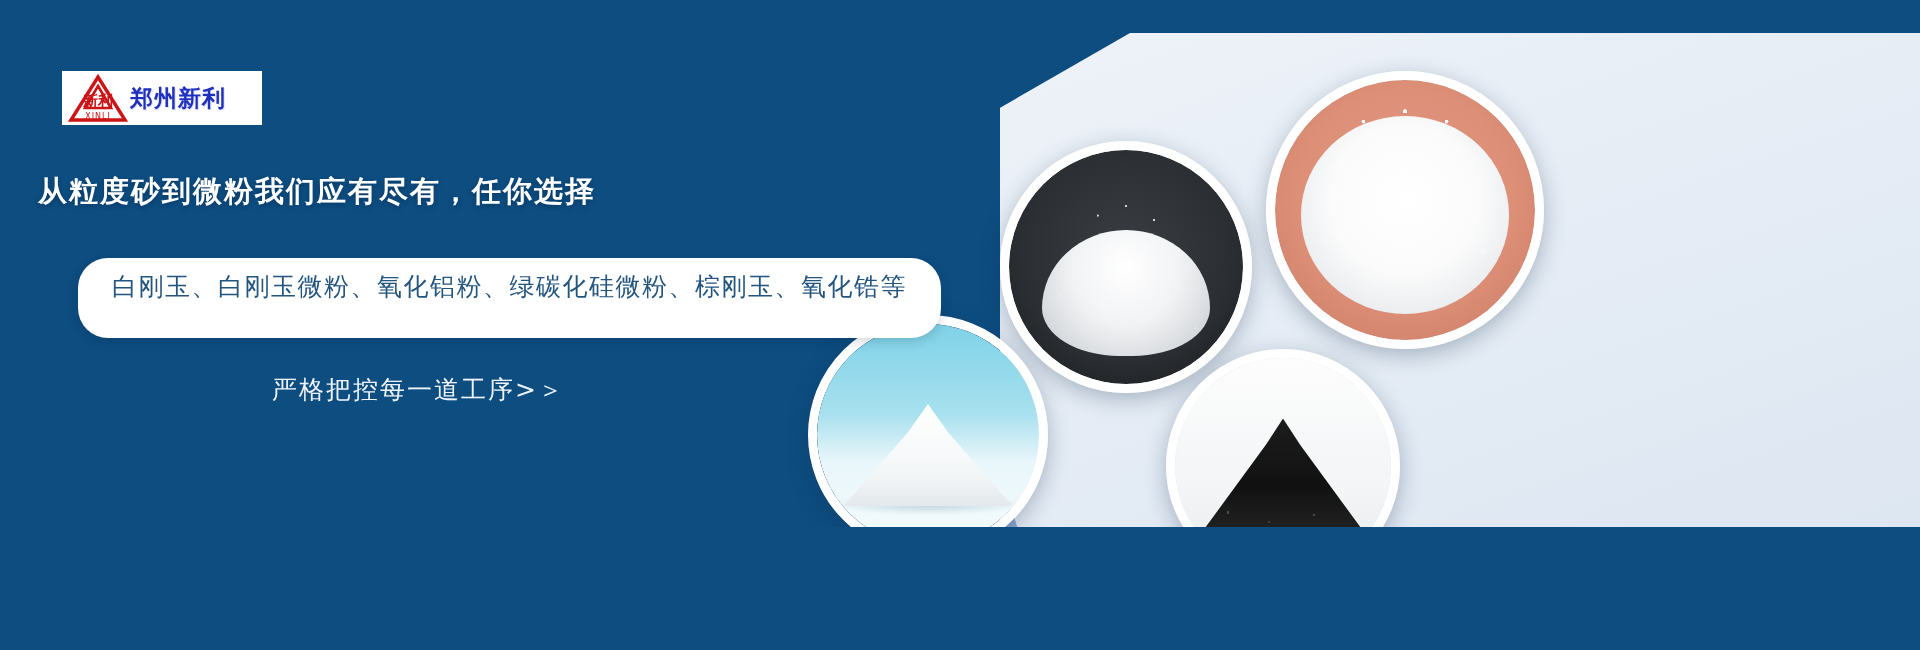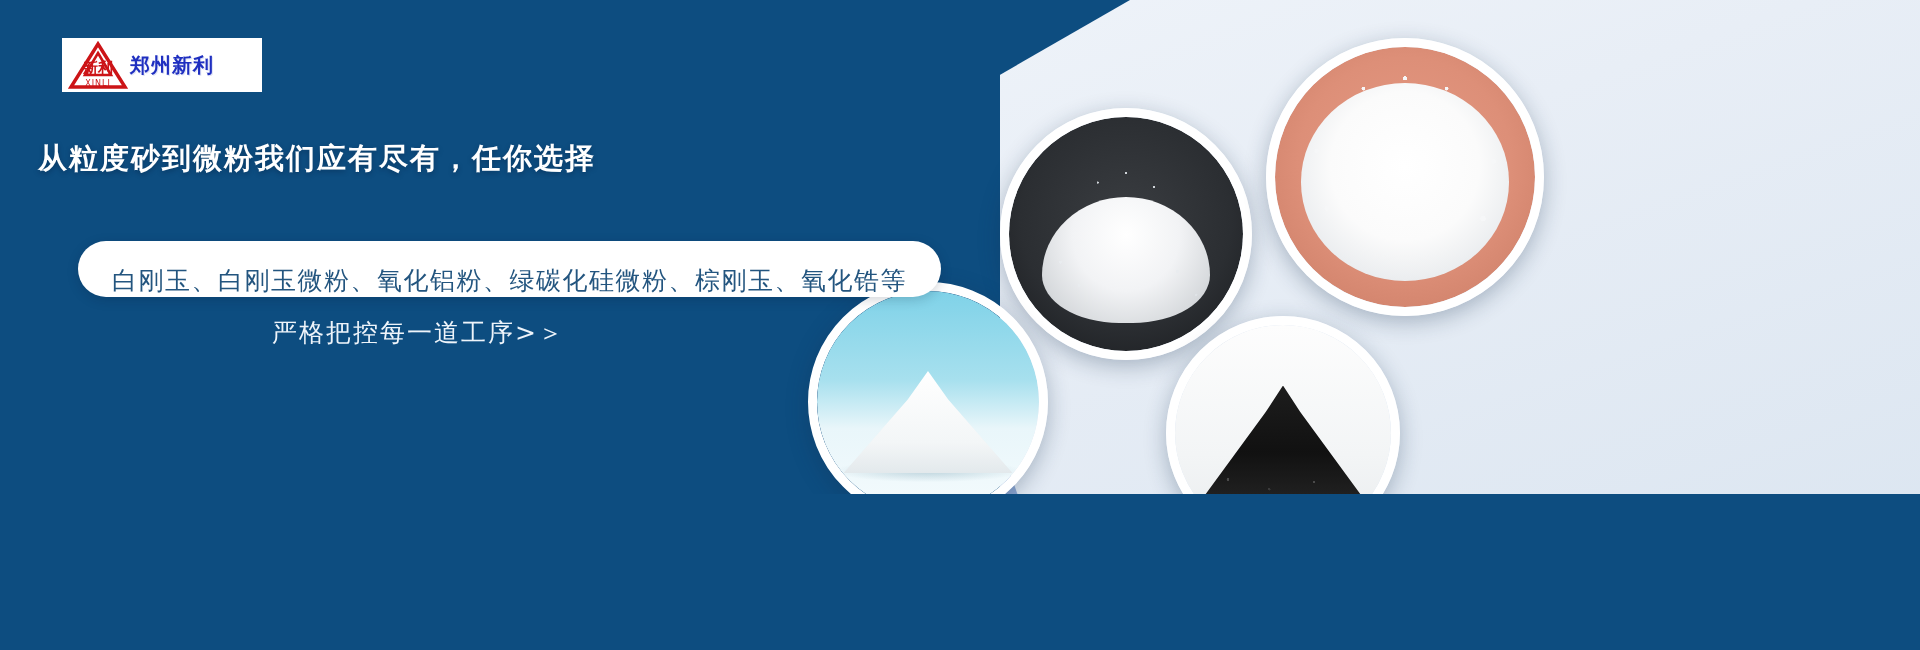--- a/index.html
+++ b/index.html
@@ -4,20 +4,21 @@
 <style>
   html,body{margin:0;padding:0;}
   body{
     width:1920px;height:650px;overflow:hidden;
     font-family:"Liberation Sans","DejaVu Sans",sans-serif;
     background:#0d4d80;
   }
   #banner{
     position:relative;width:1920px;height:494px;overflow:hidden;
     background:#be185d;
+    margin-top:33px;
   }
 
   
   .scene{
     position:absolute;inset:0;overflow:hidden;
   }
   
   .photo{
     position:absolute;left:980px;top:0;width:940px;height:650px;
     background:
@@ -136,47 +137,47 @@
   }
 
   
   .logo-box{
     position:absolute;left:62px;top:38px;width:200px;height:54px;
     background:#ffffff;display:flex;align-items:center;
     padding:0 6px;box-sizing:border-box;
   }
   .logo-mark{position:relative;width:60px;height:50px;flex:0 0 60px;}
   .logo-cn{
-    color:#1f2fc0;font-weight:bold;font-size:20px;letter-spacing:1px;
+    color:#1f2fc0;font-weight:bold;font-size:23px;letter-spacing:1px;
     white-space:nowrap;line-height:1;margin-left:2px;
     font-family:"DejaVu Sans","Liberation Sans",sans-serif;
     text-shadow:1px 1px 0 #dfe3f5;
   }
 
   .headline{
     position:absolute;left:38px;top:143px;
     color:#ffffff;font-weight:bold;font-size:29px;letter-spacing:2px;
     white-space:nowrap;line-height:1.1;
     font-family:"DejaVu Sans","Liberation Sans",sans-serif;
     text-shadow:0 2px 5px rgba(0,20,45,.35);
   }
 
   .pill{
-    position:absolute;left:78px;top:241px;
-    height:56px;display:flex;align-items:flex-end;
-    padding:0 34px;border-radius:30px;background:#ffffff;
+    position:absolute;left:78px;top:225px;
+    height:56px;display:flex;align-items:flex-start;
+    padding:12px 34px;border-radius:30px;background:#ffffff;
     box-shadow:0 3px 12px rgba(0,20,45,.18);
   }
   .pill-text{
     color:#23557f;font-size:25px;letter-spacing:1.5px;white-space:nowrap;
     font-family:"DejaVu Sans","Liberation Sans",sans-serif;
   }
 
   .subline{
-    position:absolute;left:272px;top:316px;
+    position:absolute;left:272px;top:340px;
     color:#eef4fa;font-size:25px;letter-spacing:2px;white-space:nowrap;
     font-family:"DejaVu Sans","Liberation Sans",sans-serif;
   }
 </style>
 </head>
 <body>
 
 <div id="banner">
 
   <div class="scene">

